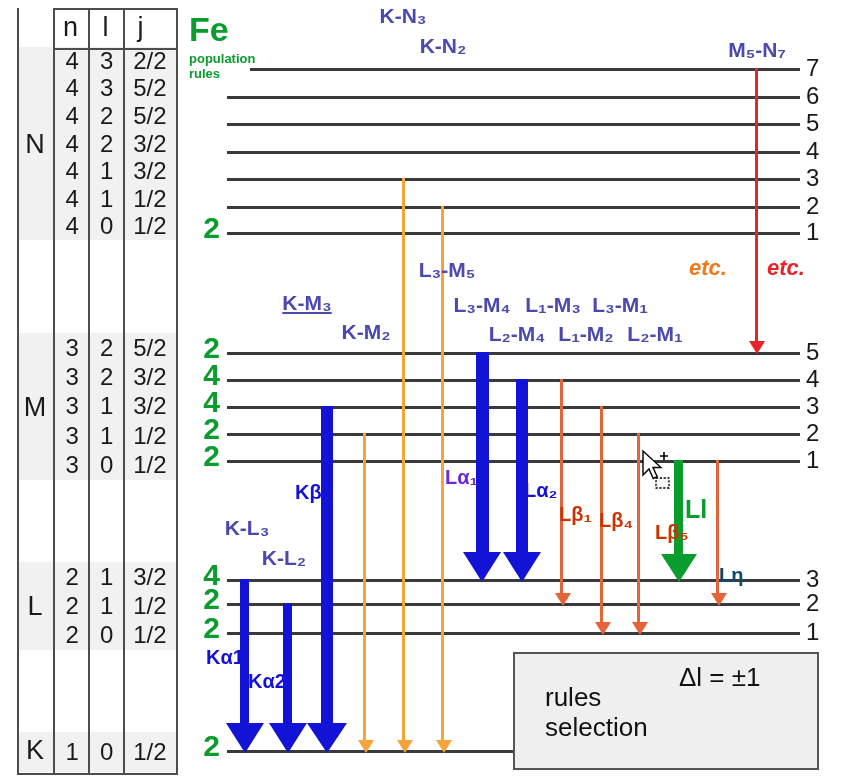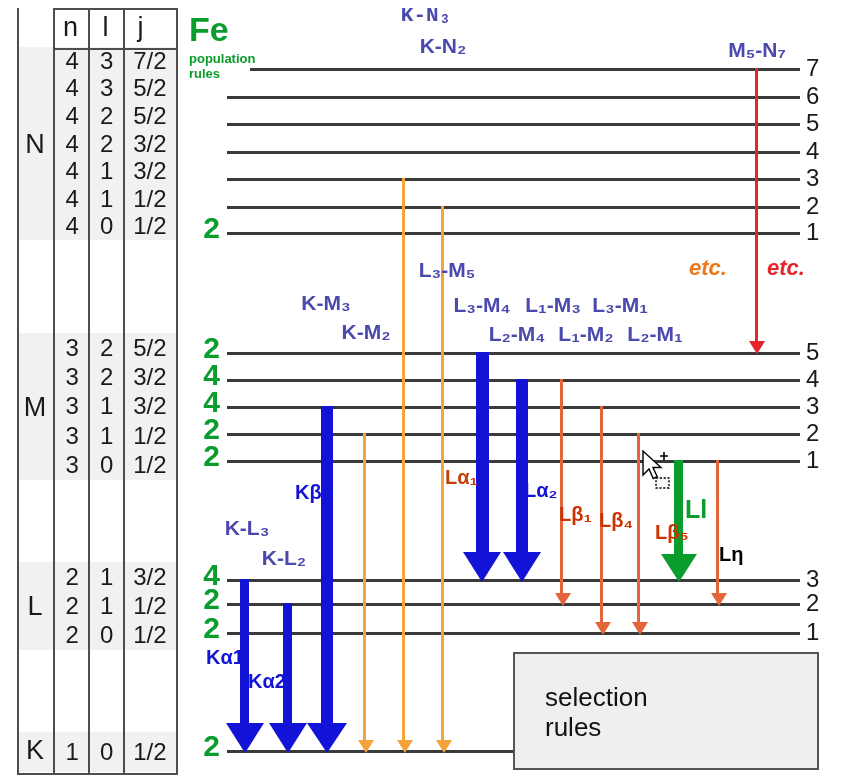--- a/index.html
+++ b/index.html
@@ -45,21 +45,21 @@
 <body>
 
 <div id="stage">
 
   <div class="qtable">
 
     <div class="band" style="top:39px;height:193px;">
       <div class="trow" style="height:27.6px;">
           <span class="c1">4</span>
           <span class="c2">3</span>
-          <span class="c3">7/2</span>
+          <span class="c3">2/2</span>
         </div>
       <div class="trow" style="height:27.6px;">
           <span class="c1">4</span>
           <span class="c2">3</span>
           <span class="c3">5/2</span>
         </div>
       <div class="trow" style="height:27.6px;">
           <span class="c1">4</span>
           <span class="c2">2</span>
           <span class="c3">5/2</span>
@@ -239,55 +239,56 @@
 
   <div class="shaft" style="left:674px;top:460px;width:9px;height:94px;background:#0a9c2d;"></div>
   <div class="head" style="left:661px;top:554px;border-width:28px 18px 0 18px;border-color:#0a9c2d;"></div>
 
   <div class="shaft" style="left:716px;top:460px;width:3px;height:133px;background:#e4653a;"></div>
   <div class="head" style="left:711px;top:593px;border-width:13px 8px 0 8px;border-color:#e4653a;"></div>
 
   <div class="shaft" style="left:755px;top:68px;width:3px;height:274px;background:#e8232a;"></div>
   <div class="head" style="left:749px;top:341px;border-width:13px 8px 0 8px;border-color:#e8232a;"></div>
 
-  <div class="tl" style="left:426px;top:4px;font-family:Liberation Mono, monospace;">K-N₃</div>
+  <div class="tl" style="left:403px;top:4px;">K-N₃</div>
   <div class="tl" style="left:443px;top:34px;">K-N₂</div>
   <div class="tl" style="left:757px;top:38px;">M₅-N₇</div>
-  <div class="tl" style="left:326px;top:291px;">K-M₃</div>
+  <div class="tl" style="left:307px;top:291px;text-decoration:underline;">K-M₃</div>
   <div class="tl" style="left:366px;top:320px;">K-M₂</div>
   <div class="tl" style="left:447px;top:258px;">L₃-M₅</div>
   <div class="tl" style="left:482px;top:293px;">L₃-M₄</div>
   <div class="tl" style="left:553px;top:293px;">L₁-M₃</div>
   <div class="tl" style="left:620px;top:293px;">L₃-M₁</div>
   <div class="tl" style="left:517px;top:322px;">L₂-M₄</div>
   <div class="tl" style="left:586px;top:322px;">L₁-M₂</div>
   <div class="tl" style="left:655px;top:322px;">L₂-M₁</div>
   <div class="tl" style="left:247px;top:516px;">K-L₃</div>
   <div class="tl" style="left:284px;top:546px;">K-L₂</div>
 
   <div class="sg" style="left:206px;top:646px;color:#1313d8;">Kα1</div>
   <div class="sg" style="left:248px;top:670px;color:#1313d8;text-align:center;">Kα2</div>
   <div class="sg" style="left:295px;top:481px;color:#1313d8;">Kβ</div>
-  <div class="sg" style="left:445px;top:466px;color:#c2410c;">Lα₁</div>
+  <div class="sg" style="left:445px;top:466px;color:#6d28d9;">Lα₁</div>
   <div class="sg" style="left:524px;top:479px;color:#1313d8;">Lα₂</div>
   <div class="sg" style="left:559px;top:503px;color:#cc3300;">Lβ₁</div>
   <div class="sg" style="left:599px;top:509px;color:#cc3300;">Lβ₄</div>
   <div class="sg" style="left:637px;top:521px;color:#cc3300;margin-left:18px;">Lβ₅</div>
   <div class="sg" style="left:685px;top:495px;color:#0a9c2d;font-size:25px;">Ll</div>
-  <div class="sg" style="left:719px;top:543px;color:#000000;">Lη</div>
+  <div class="sg" style="left:719px;top:564px;color:#0c4a6e;">Lη</div>
 
   <div class="etc" style="left:708px;top:255px;color:#f07818;">etc.</div>
   <div class="etc" style="left:786px;top:255px;color:#e8232a;">etc.</div>
 
   <div class="rulebox">
     <div class="rb-title">
+      <div>rules</div>
       <div>selection</div>
-      <div>rules</div>
     </div>
     <div class="rb-rules">
+      <div>Δl = ±1</div>
     </div>
   </div>
 
   <div class="cursor">
     <svg width="34" height="42" viewBox="0 0 34 42">
       <path d="M3,2 L3,26 L9,20 L13.2,29.5 L17.2,27.6 L13,18.5 L21,18.5 Z" fill="#ffffff" stroke="#000000" stroke-width="1.4"></path>
       <path d="M24,3 L24,11 M20,7 L28,7" stroke="#000000" stroke-width="1.6"></path>
       <rect x="16" y="29" width="13" height="10" fill="#f8f8f8" stroke="#000000" stroke-width="1.3" stroke-dasharray="2.2,1.6"></rect>
     </svg>
   </div>

